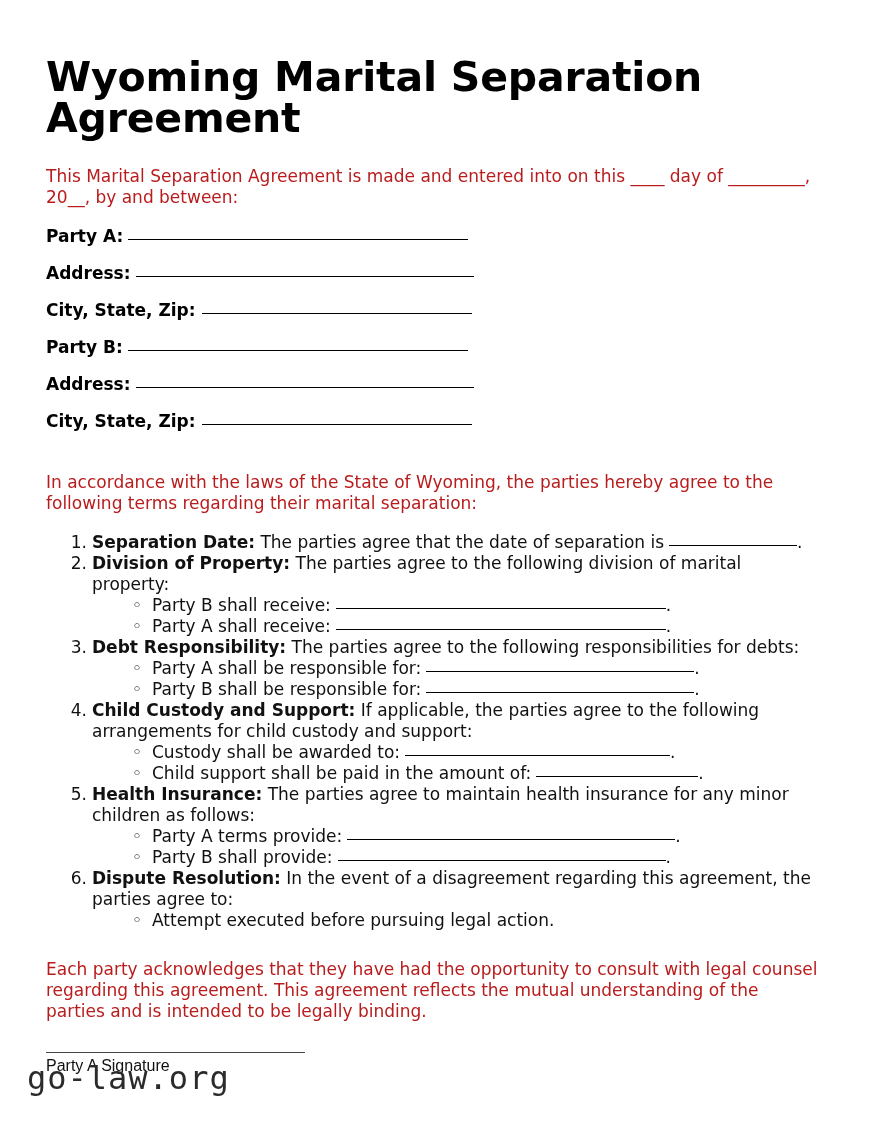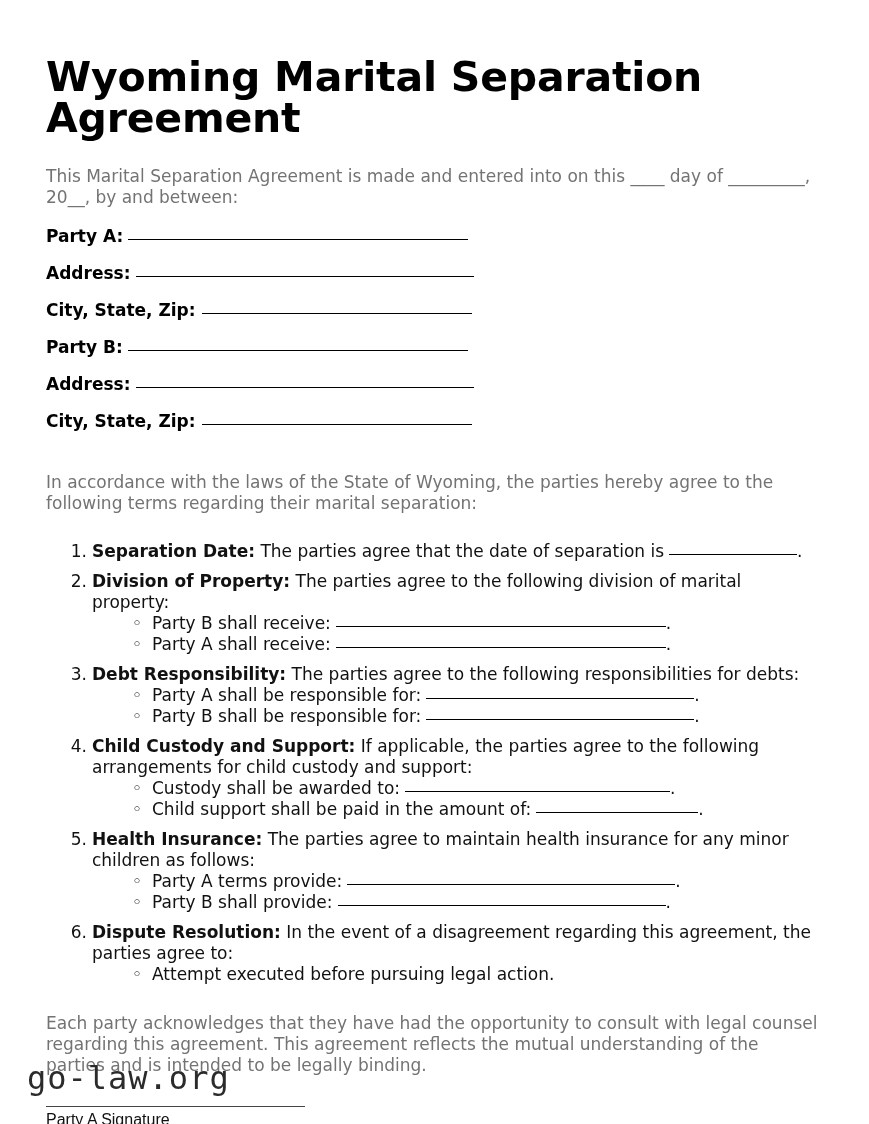--- a/index.html
+++ b/index.html
@@ -35,21 +35,21 @@
     margin: 0;
     padding-top: 57px;
     color: #000;
   }
 
   
   .para {
     font-size: 17px;
     line-height: 21px;
     margin: 0;
-    color: #737373;
+    color: #b91c1c;
   }
   .intro { padding-top: 27px; }
   .accordance { padding-top: 24px; }
   .ack { padding-top: 28px; }
   .witness { padding-top: 23px; }
 
   
   .fields {
     padding-top: 18px;
   }
@@ -84,21 +84,20 @@
     list-style: none;
     counter-reset: term;
   }
   ol.terms > li {
     position: relative;
     font-size: 17px;
     line-height: 21px;
     padding-left: 46px;
     counter-increment: term;
     color: #111;
-    margin-top: 9px;
   }
   ol.terms > li::before {
     content: counter(term) ".";
     position: absolute;
     left: 23px;
     top: 0;
     width: 18px;
     text-align: right;
   }
   ol.terms > li .lead {

